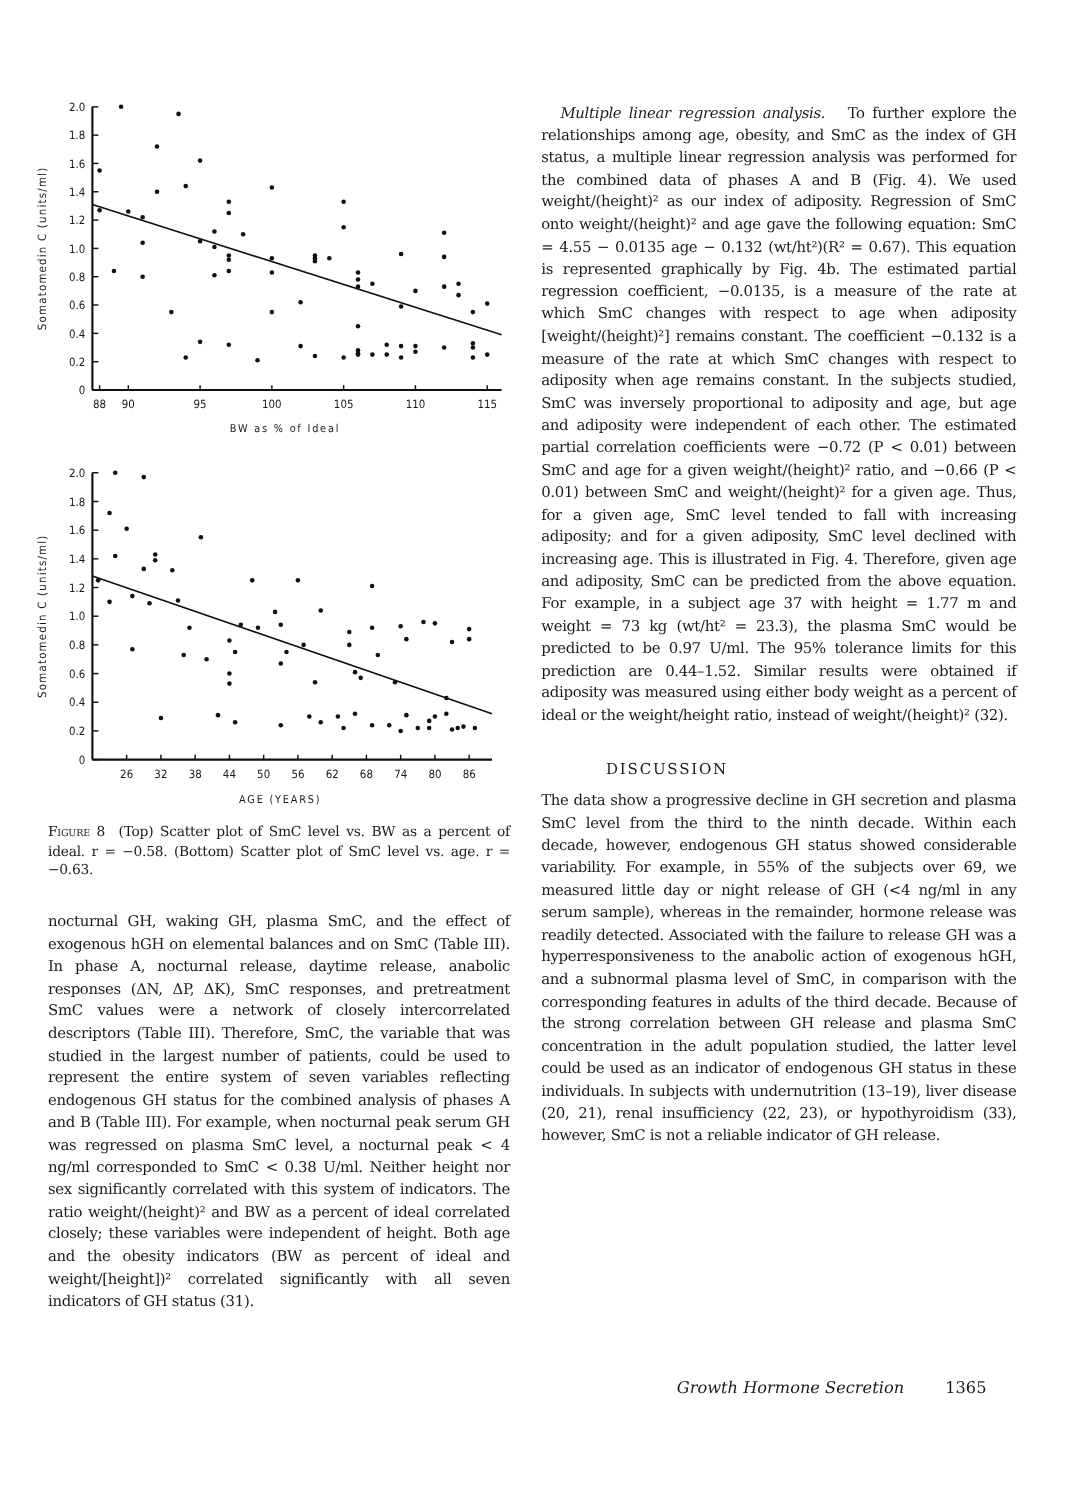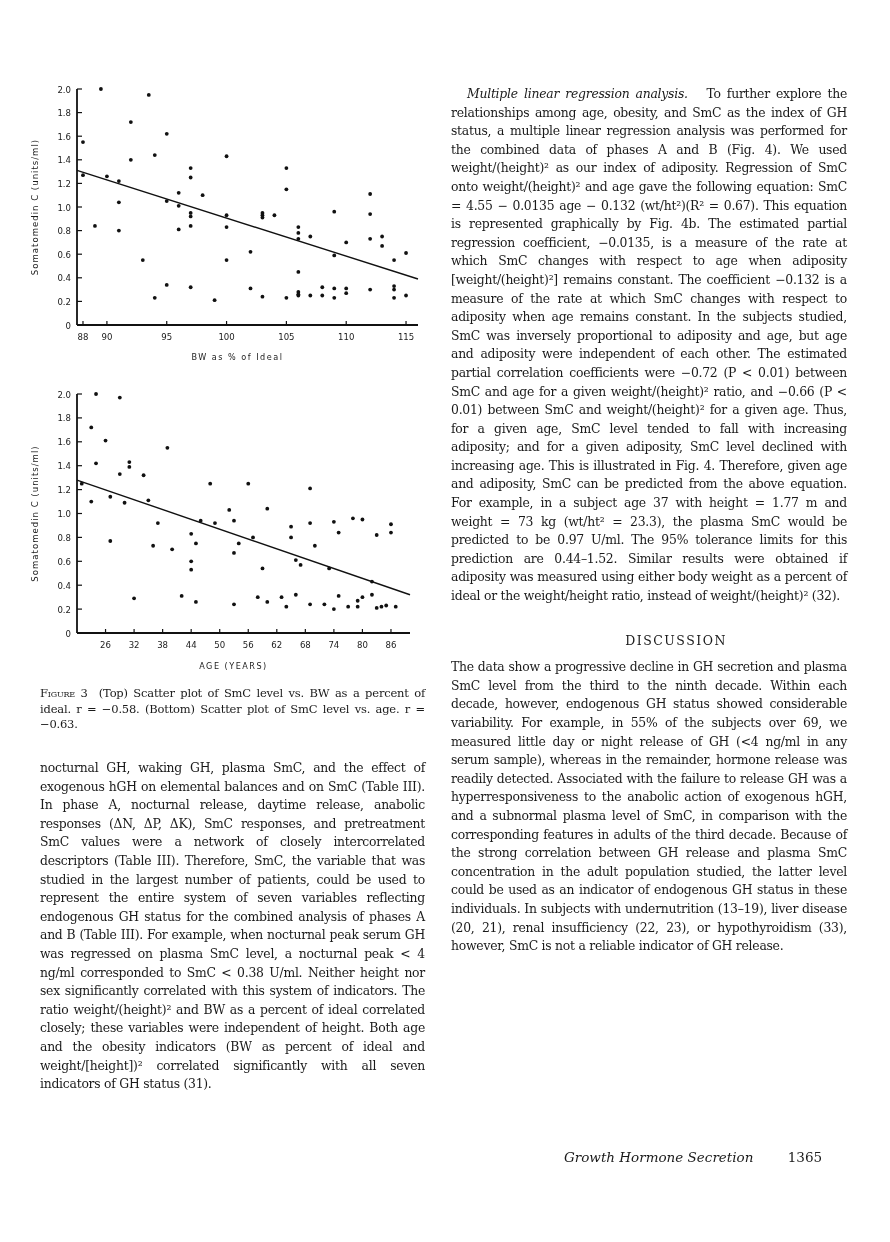--- a/index.html
+++ b/index.html
@@ -10,21 +10,21 @@
   .chart text { font-family:"DejaVu Sans Condensed","DejaVu Sans", sans-serif; fill:#1a1a1a; }
   .col { position:absolute; font-family:"DejaVu Serif", serif; font-size:12.4px; line-height:18.6px;
          text-align:justify; letter-spacing:-0.25px; }
   .col p { margin:0; text-indent:0; }
   .col p.ind { text-indent:16px;margin-top:20px; }
   #left-col { left:40px; top:759px; width:385px; }
   #right-col { left:451px; top:65px; width:396px; }
   .caption { position:absolute; left:40px; top:686px; width:385px; font-size:11.5px; line-height:15.5px;
              text-align:justify; letter-spacing:-0.2px; }
   .caption .fig { font-variant:small-caps; }
-  .heading { text-align:center; margin:26px 0 8px 54px; letter-spacing:1.5px; font-size:12.5px; }
+  .heading { text-align:left; margin:26px 0 8px 54px; letter-spacing:1.5px; font-size:12.5px; }
   .runhead { position:absolute; left:548px; top:1149px; font-size:13.5px;margin-left:16px; }
   .runhead .title { font-style:italic; }
   .runhead .pageno { margin-left:30px; }
   em.sec { font-style:italic; }
 </style>
 </head>
 <body>
 
 <div class="chart" style="top:60px;">
   <svg id="chart0" width="440" height="310">
@@ -264,21 +264,21 @@
       <circle cx="376.7" cy="235.905" r="1.9" fill="#111"></circle>
       <circle cx="381.45714285714286" cy="234.71" r="1.9" fill="#111"></circle>
       <circle cx="386.2142857142857" cy="233.515" r="1.9" fill="#111"></circle>
       <circle cx="390.9714285714286" cy="152.255" r="1.9" fill="#111"></circle>
       <circle cx="390.9714285714286" cy="160.62" r="1.9" fill="#111"></circle>
       <circle cx="395.72857142857146" cy="234.71" r="1.9" fill="#111"></circle>
     </svg>
 </div>
 
 <div class="caption">
-  <span class="fig">Figure 3</span>&nbsp;
+  <span class="fig">Figure 8</span>&nbsp;
   <span>(Top) Scatter plot of SmC level vs. BW as a percent of ideal. r = −0.58. (Bottom) Scatter plot of SmC level vs. age. r = −0.63.</span>
 </div>
 
 <div class="col" id="left-col">
   <p>nocturnal GH, waking GH, plasma SmC, and the effect of exogenous hGH on elemental balances and on SmC (Table III). In phase A, nocturnal release, daytime release, anabolic responses (ΔN, ΔP, ΔK), SmC responses, and pretreatment SmC values were a network of closely intercorrelated descriptors (Table III). Therefore, SmC, the variable that was studied in the largest number of patients, could be used to represent the entire system of seven variables reflecting endogenous GH status for the combined analysis of phases A and B (Table III). For example, when nocturnal peak serum GH was regressed on plasma SmC level, a nocturnal peak &lt; 4 ng/ml corresponded to SmC &lt; 0.38 U/ml. Neither height nor sex significantly correlated with this system of indicators. The ratio weight/(height)² and BW as a percent of ideal correlated closely; these variables were independent of height. Both age and the obesity indicators (BW as percent of ideal and weight/[height])² correlated significantly with all seven indicators of GH status (31).</p>
 </div>
 
 <div class="col" id="right-col">
   <p class="ind"><em class="sec">Multiple linear regression analysis.</em>&nbsp;&nbsp; <span>To further explore the relationships among age, obesity, and SmC as the index of GH status, a multiple linear regression analysis was performed for the combined data of phases A and B (Fig. 4). We used weight/(height)² as our index of adiposity. Regression of SmC onto weight/(height)² and age gave the following equation: SmC = 4.55 − 0.0135 age − 0.132 (wt/ht²)(R² = 0.67). This equation is represented graphically by Fig. 4b. The estimated partial regression coefficient, −0.0135, is a measure of the rate at which SmC changes with respect to age when adiposity [weight/(height)²] remains constant. The coefficient −0.132 is a measure of the rate at which SmC changes with respect to adiposity when age remains constant. In the subjects studied, SmC was inversely proportional to adiposity and age, but age and adiposity were independent of each other. The estimated partial correlation coefficients were −0.72 (P &lt; 0.01) between SmC and age for a given weight/(height)² ratio, and −0.66 (P &lt; 0.01) between SmC and weight/(height)² for a given age. Thus, for a given age, SmC level tended to fall with increasing adiposity; and for a given adiposity, SmC level declined with increasing age. This is illustrated in Fig. 4. Therefore, given age and adiposity, SmC can be predicted from the above equation. For example, in a subject age 37 with height = 1.77 m and weight = 73 kg (wt/ht² = 23.3), the plasma SmC would be predicted to be 0.97 U/ml. The 95% tolerance limits for this prediction are 0.44–1.52. Similar results were obtained if adiposity was measured using either body weight as a percent of ideal or the weight/height ratio, instead of weight/(height)² (32).</span></p>
   <div class="heading">DISCUSSION</div>

